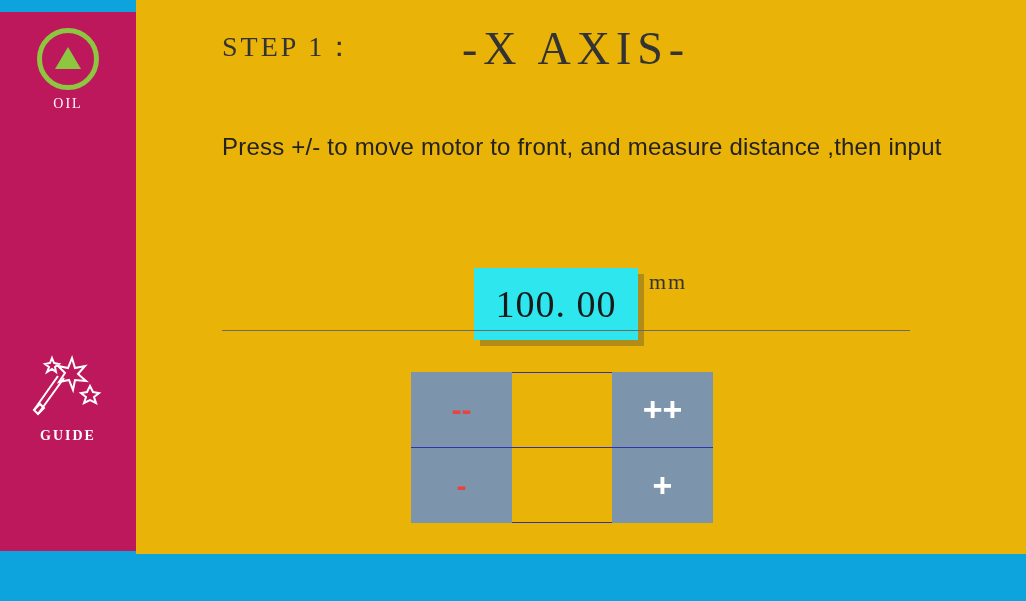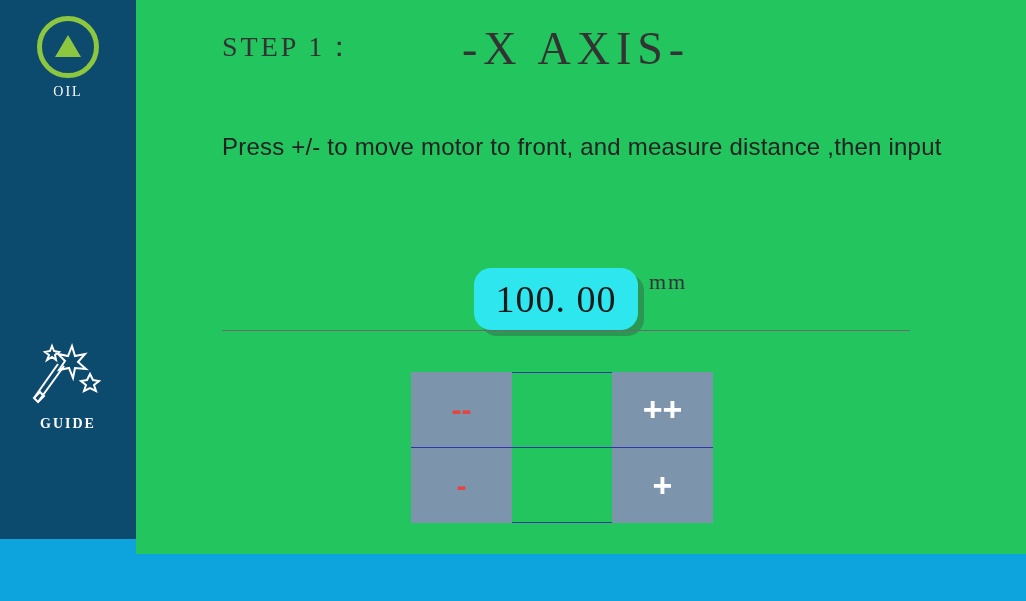--- a/index.html
+++ b/index.html
@@ -17,24 +17,24 @@
     position: relative;
     width: 1026px;
     height: 601px;
     background: #0da3dc;
   }
 
   
   #sidebar {
     position: absolute;
     left: 0;
-    top: 0;
+    top: 12px;
     width: 136px;
     height: 539px;
-    background: #0c4a6e;
+    background: #be185d;
   }
   .side-item {
     position: absolute;
     width: 136px;
     text-align: center;
     color: #ffffff;
     font-family: "Liberation Serif", serif;
   }
   .side-label {
     display: block;
@@ -89,21 +89,21 @@
     height: 72px;
   }
 
   
   #main {
     position: absolute;
     left: 136px;
     top: 0;
     width: 890px;
     height: 554px;
-    background: #22c55e;
+    background: #eab308;
     text-decoration: underline;
   }
 
   #step-title {
     position: absolute;
     left: 86px;
     top: 28px;
     font-family: "Liberation Serif", serif;
     font-size: 28px;
     letter-spacing: 3px;
@@ -129,27 +129,26 @@
     color: #222222;
     letter-spacing: 0.2px;
     white-space: pre;
   }
 
   #value-field {
     position: absolute;
     left: 338px;
     top: 268px;
     width: 164px;
-    height: 62px;
+    height: 72px;
     background: #2ee6ee;
     box-shadow: 6px 6px 0 rgba(60,60,60,0.32);
     display: flex;
     align-items: center;
     justify-content: center;
-    border-radius: 17px;
   }
   #value-text {
     font-family: "Liberation Serif", serif;
     font-size: 38px;
     color: #1a1a1a;
     letter-spacing: 1px;
   }
   #unit-label {
     position: absolute;
     left: 513px;

